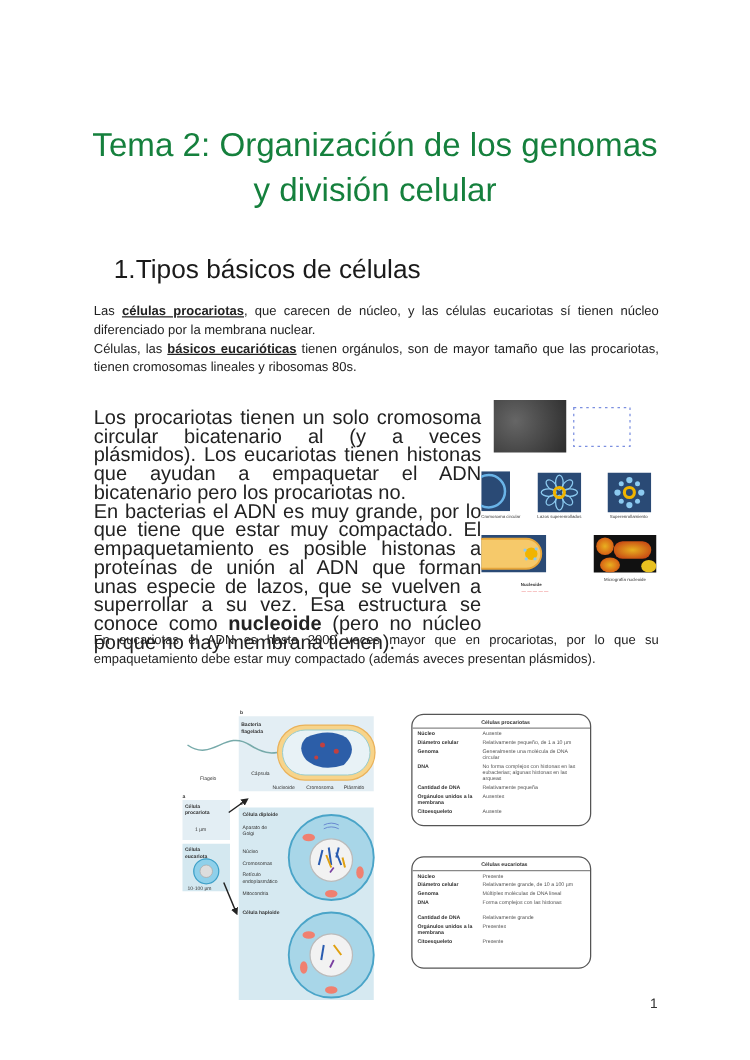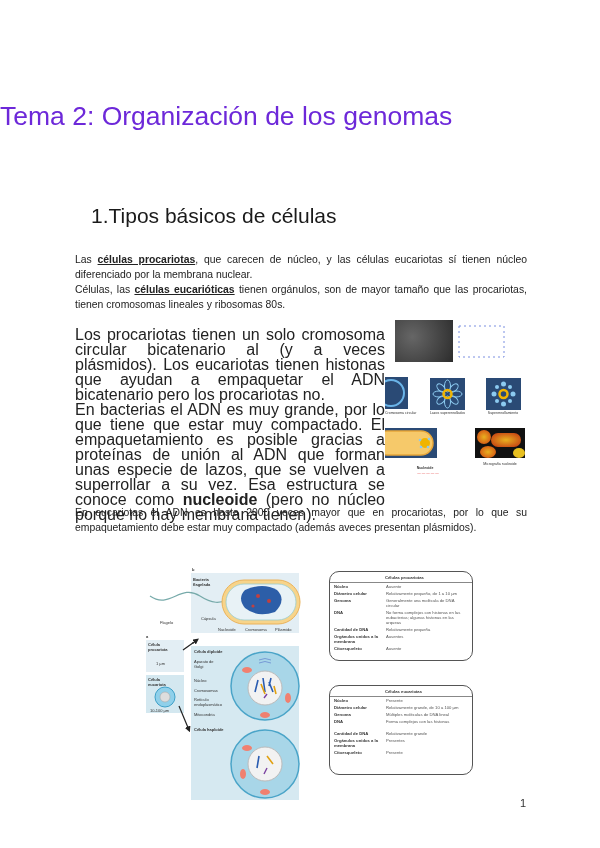--- a/index.html
+++ b/index.html
@@ -1,17 +1,17 @@
 <!DOCTYPE html>
 <html><head>
 <meta charset="utf-8">
 <style>
   html, body { margin: 0; padding: 0; background: #ffffff; }
   body { width: 600px; height: 848px; position: relative; overflow: hidden; font-family: "Liberation Sans", sans-serif; color: #111; }
-  .title { position: absolute; top: 98px; left: 0; width: 600px; text-align: left; font-size: 26.5px; line-height: 36px; font-weight: normal; color: #6d28d9; }
+  .title { position: absolute; top: 98px; left: 0; width: 600px; text-align: center; font-size: 26.5px; line-height: 36px; font-weight: normal; color: #15803d; }
   .h2 { position: absolute; top: 204px; left: 91px; font-size: 21px; color: #1a1a1a; }
   .para { position: absolute; left: 75px; width: 452px; font-size: 10.4px; line-height: 15px; text-align: justify; color: #222; }
   .para b.u { text-decoration: underline; }
   .col { position: absolute; left: 75px; width: 310px; font-size: 16px; line-height: 15px; text-align: justify; color: #222; }
   .fig { position: absolute; }
   .caption { position: absolute; font-size: 3.5px; color: #333; text-align: center; white-space: nowrap; }
   .tbl { position: absolute; border: 1.5px solid #555; border-radius: 10px; background: #fff; font-size: 4.2px; color: #555; }
   .tbl .hd { font-weight: bold; padding: 3px 0 2px 55px; border-bottom: 0.8px solid #888; color: #333; }
   .tbl .row { display: flex; padding: 1px 4px; }
   .tbl .k { width: 52px; font-weight: bold; color: #333; }
@@ -19,32 +19,33 @@
   .page-num { position: absolute; left: 520px; top: 797px; font-size: 11px; color: #333; }
   .diag-label { position: absolute; font-size: 4px; color: #333; white-space: nowrap; }
 </style>
 </head>
 <body>
 
 <div>
 
   <h1 class="title" style="margin:0;">
     <span>Tema 2: Organización de los genomas</span><br>
+    <span>y división celular</span>
   </h1>
 
   <div class="h2">1.Tipos básicos de células</div>
 
-  <div class="para" style="top:252px;">
+  <div class="para" style="top:242px;">
     <span>Las </span><b class="u">células procariotas</b><span>, que carecen de núcleo, y las células eucariotas sí tienen núcleo diferenciado por la membrana nuclear.</span><br>
-    <span>Células, las </span><b class="u">células eucarióticas</b><span> tienen orgánulos, son de mayor tamaño que las procariotas, tienen cromosomas lineales y ribosomas 80s.</span>
+    <span>Células, las </span><b class="u">básicos eucarióticas</b><span> tienen orgánulos, son de mayor tamaño que las procariotas, tienen cromosomas lineales y ribosomas 80s.</span>
   </div>
 
   <div class="col" style="top:327px;">
     <span>Los procariotas tienen un solo cromosoma circular bicatenario al (y a veces plásmidos). Los eucariotas tienen histonas que ayudan a empaquetar el ADN bicatenario pero los procariotas no.</span><br>
-    <span>En bacterias el ADN es muy grande, por lo que tiene que estar muy compactado. El empaquetamiento es posible gracias a proteínas de unión al ADN que forman unas especie de lazos, que se vuelven a superrollar a su vez. Esa estructura se conoce como </span><b>nucleoide</b><span> (pero no núcleo porque no hay membrana tienen).</span>
+    <span>En bacterias el ADN es muy grande, por lo que tiene que estar muy compactado. El empaquetamiento es posible histonas a proteínas de unión al ADN que forman unas especie de lazos, que se vuelven a superrollar a su vez. Esa estructura se conoce como </span><b>nucleoide</b><span> (pero no núcleo porque no hay membrana tienen).</span>
   </div>
 
   <div>
     <div class="fig" style="left:395px;top:320px;width:58px;height:42px;background:radial-gradient(circle at 30% 40%,#666,#2c2c2c);"></div>
     <svg class="fig" style="left:455px;top:322px;" width="55" height="40">
         <rect x="4" y="4" width="45" height="31" fill="none" stroke="#7b8fe0" stroke-width="1" stroke-dasharray="2,3"></rect>
       </svg>
 
     <svg class="fig" style="left:385px;top:377px;" width="23" height="32">
         <rect width="23" height="32" fill="#2a4a75"></rect>

